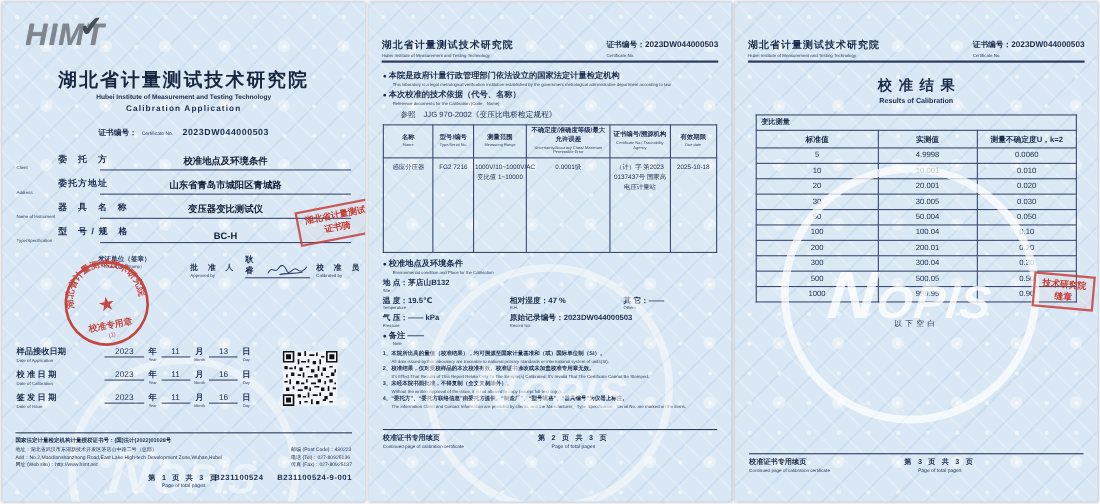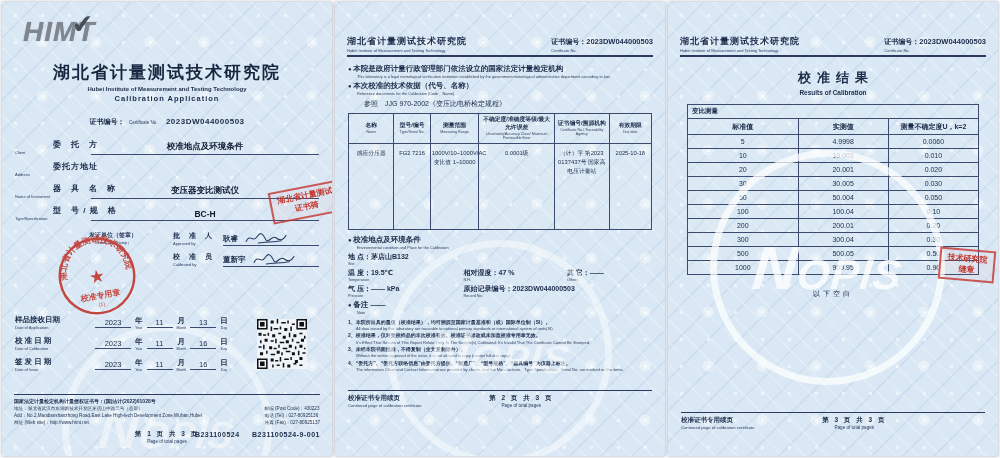--- a/index.html
+++ b/index.html
@@ -71,32 +71,32 @@
   .fval {
     flex: 1; border-bottom: 1px solid #3c4a70; text-align: center;
     font-size: 8.5px; font-weight: 600; color: #101b32; padding-bottom: 1px;
   }
 
   .sig-area { position: relative; margin-top: 8px; height: 82px; }
   .issued-label { position: absolute; left: 40px; top: 2px; width: 116px; text-align: center; }
   .issued-label .cn { font-size: 6px; font-weight: 700; color: #2c3a5e; }
   .issued-label .en { font-size: 4px; color: #2c3a5e; }
   .round-stamp { position: absolute; left: 42px; top: 7px; width: 80px; height: 80px; transform: rotate(-10deg); opacity: .93; }
-  .signers { margin-left: 158px; display: flex; flex-direction: column; gap: 6px; padding-top: 2px; }
+  .signers { margin-left: 158px; display: flex; flex-direction: row; gap: 6px; padding-top: 2px; }
   .srow { display: flex; align-items: flex-end; }
   .slabel { width: 50px; flex: 0 0 50px; }
   .slabel .cn { font-size: 7px; font-weight: 700; letter-spacing: 1px; white-space: nowrap; }
   .slabel .en { font-size: 4px; color: #2c3a5e; }
   .sval { flex: 1; border-bottom: 1px solid #3c4a70; display: flex; align-items: flex-end; gap: 5px; padding-bottom: 1px; }
   .sname { font-size: 7.5px; font-weight: 600; }
   .signature { width: 46px; height: 15px; margin-bottom: -2px; }
   .signature path { stroke: #2d3c63; stroke-width: 1.4; fill: none; stroke-linecap: round; }
 
   .dates-wrap { position: relative; margin-top: 4px; padding-right: 72px; }
-  .drow { display: flex; align-items: center; margin-bottom: 6px; }
+  .drow { display: flex; align-items: flex-start; margin-bottom: 6px; }
   .dlabel { width: 80px; flex: 0 0 80px; }
   .dlabel .cn { font-size: 7.5px; font-weight: 700; white-space: nowrap; }
   .dlabel .en { font-size: 4px; color: #2c3a5e; }
   .dnum { width: 36px; text-align: center; font-size: 7.5px; border-bottom: 1px solid #3c4a70; }
   .dnum.sm { width: 26px; }
   .dunit { margin: 0 4px; text-align: center; }
   .dunit i { font-style: normal; font-size: 7.5px; font-weight: 700; display: block; }
   .dunit em { font-style: normal; font-size: 3.5px; color: #2c3a5e; display: block; }
   .qr { position: absolute; right: 12px; top: 4px; width: 50px; height: 50px; }
 
@@ -203,20 +203,21 @@
               <div class="en">Client</div>
             </div>
             <div class="fval">校准地点及环境条件</div>
           </div>
 
           <div class="frow">
             <div class="flabel">
               <div class="cn">委托方地址</div>
               <div class="en">Address</div>
             </div>
+            <div class="fval">山东省青岛市城阳区青城路</div>
           </div>
 
           <div class="frow">
             <div class="flabel">
               <div class="cn">器　具　名　称</div>
               <div class="en">Name of Instrument</div>
             </div>
             <div class="fval">变压器变比测试仪</div>
           </div>
 

